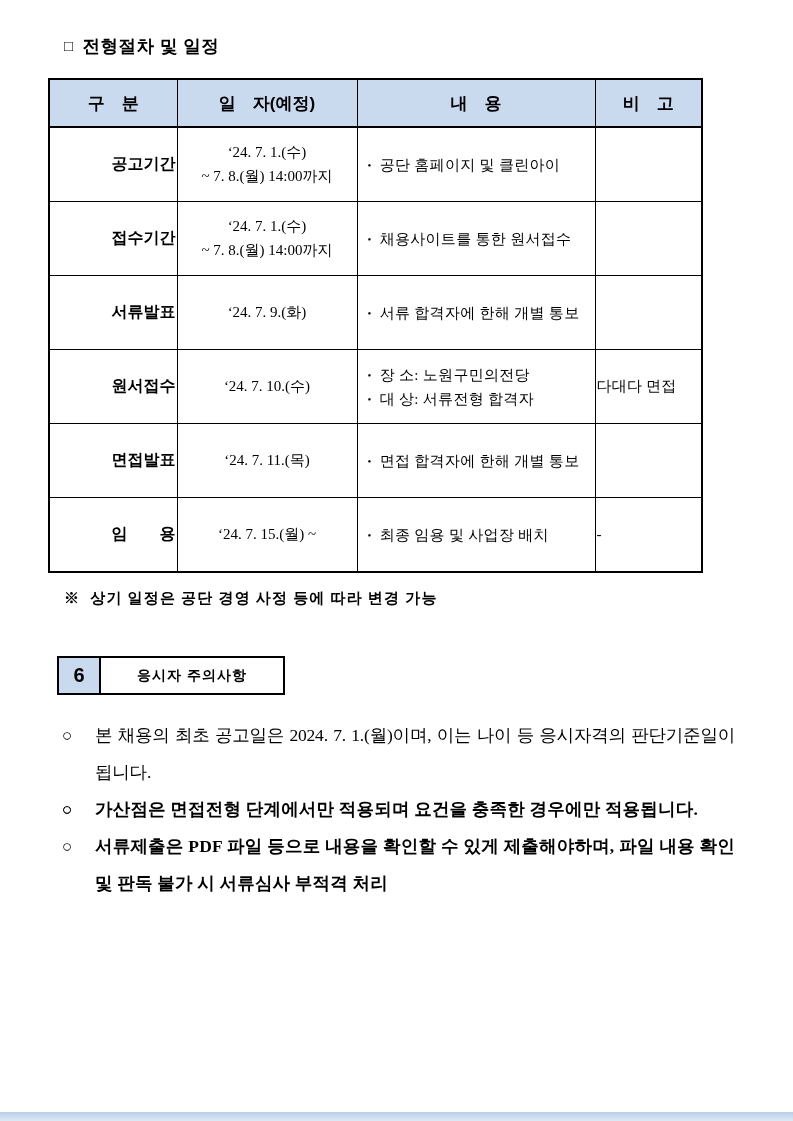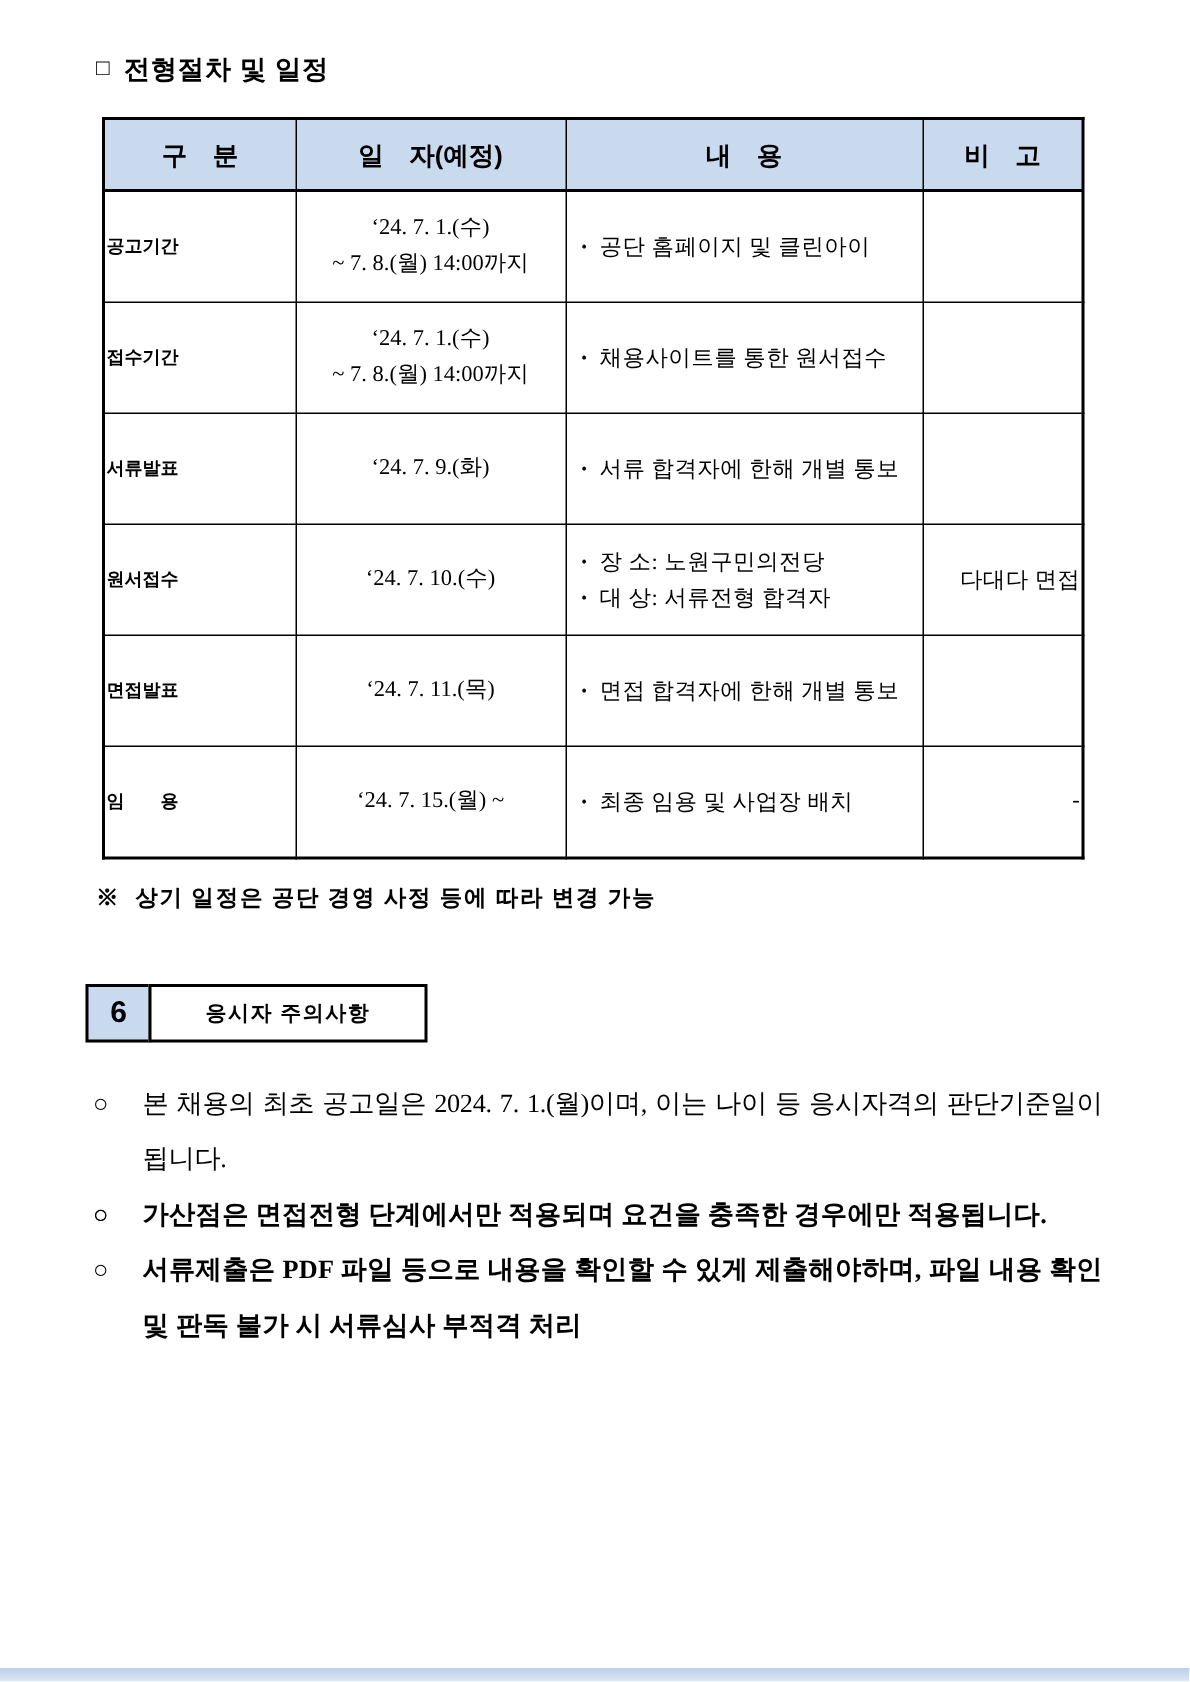--- a/index.html
+++ b/index.html
@@ -15,43 +15,43 @@
     margin:0 0 20px 64px;
     font-family:"Liberation Sans","DejaVu Sans",sans-serif;
     font-weight:bold;font-size:17.5px;letter-spacing:.5px;
     display:flex;align-items:center;gap:9px;
   }
   .sq{font-size:15px;position:relative;top:-1px;}
 
   
   table.sched{
     border-collapse:collapse;table-layout:fixed;
-    margin-left:68px;width:582px;
+    margin-left:48px;width:582px;
     border:2.5px solid #000;
   }
   .sched th{
     background:var(--header-bg,#c9d9ee);
     height:44px;font-family:"Liberation Sans","DejaVu Sans",sans-serif;
     font-weight:bold;font-size:17px;
     border:1.5px solid #000;border-bottom-width:2px;
   }
   .sched td{
     height:71px;border:1.5px solid #000;
     font-size:15px;vertical-align:middle;
   }
   .col-cat{width:128px;} .col-date{width:180px;} .col-content{width:238px;} .col-remark{width:107px;}
   td.cat{
-    text-align:left;font-family:Liberation Sans, sans-serif;
-    font-weight:bold;font-size:12px;
+    text-align:right;font-family:Liberation Sans, sans-serif;
+    font-weight:bold;font-size:16px;
   }
   td.date{text-align:center;line-height:1.55;}
   td.content{padding:0 6px 0 10px;}
   .bullet-line{display:flex;align-items:flex-start;line-height:1.6;letter-spacing:.3px;}
   .blt{font-size:11px;margin:4px 8px 0 0;}
-  td.remark{text-align:right;letter-spacing:.2px;}
+  td.remark{text-align:left;letter-spacing:.2px;}
 
   
   .table-note{
     margin:16px 0 0 64px;font-size:15px;font-weight:bold;letter-spacing:1.2px;
     display:flex;align-items:center;gap:10px;
   }
 
   
   .sec6{display:flex;margin:48px 0 0 57px;}
   .numbox{

